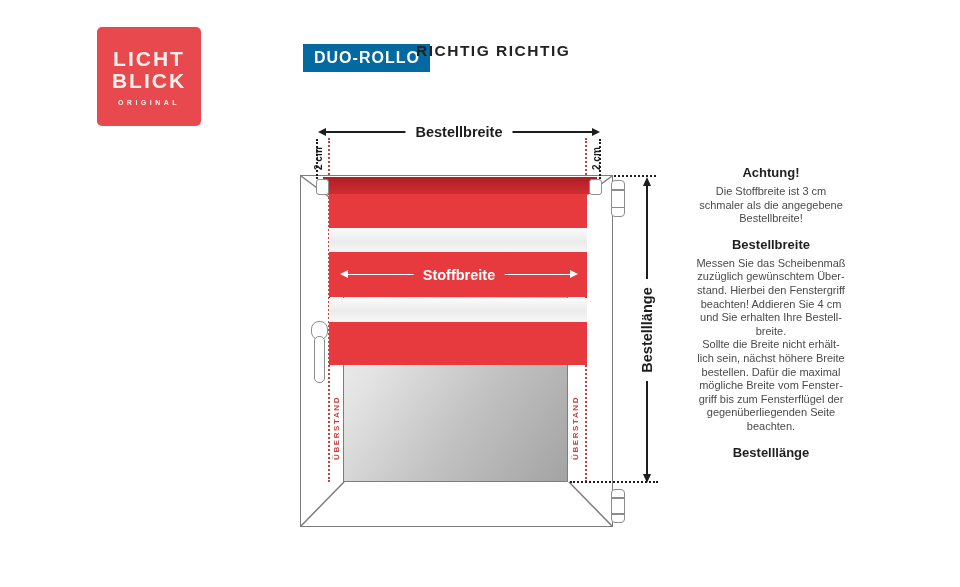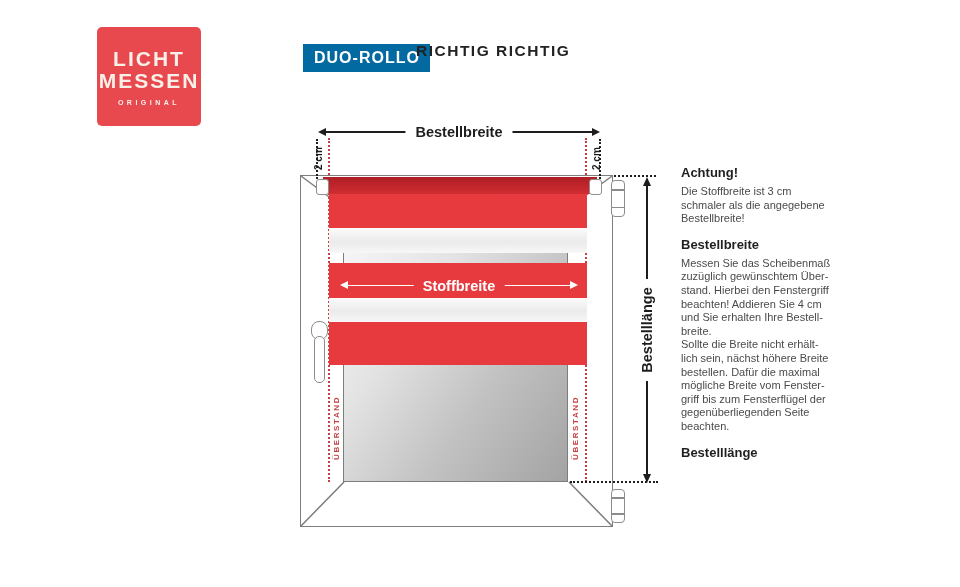--- a/index.html
+++ b/index.html
@@ -40,21 +40,21 @@
   .hinge-bottom{left:611px;top:489px;height:34px;}
 
   
   .rdot{width:2px;border-left:2px dotted var(--marker-red);}
   .rdot-l{left:328px;top:138px;height:344px;}
   .rdot-r{left:585px;top:138px;height:344px;}
   .band{left:329px;width:258px;background:var(--fabric-red);}
   .band1{top:193px;height:35px;}
   .gap{left:329px;width:258px;background:linear-gradient(to bottom,#fbfbfb,#ebebeb 55%,#f7f7f7);}
   .gap1{top:228px;height:25px;}
-  .band2{top:263px;height:45px;}
+  .band2{top:252px;height:45px;}
   .gap2{top:298px;height:24px;}
   .band3{top:322px;height:43px;}
   .tube{left:323px;top:177px;width:274px;height:17px;
     background:linear-gradient(to bottom,#ac1e24,#c2262c 55%,#d02d32);}
   .cap{width:13px;height:16px;top:179px;background:#fff;border:1.5px solid #8f8f8f;border-radius:3px;}
   .cap-l{left:316px;} .cap-r{left:589px;}
 
   
   .kdot-v{width:2px;border-left:2px dotted #1d1d1d;}
   .kv-l{left:316px;top:139px;height:40px;}
@@ -87,32 +87,32 @@
   .vlbl span{background:#fff;padding:0 8px;font-size:14.5px;font-weight:bold;color:#1d1d1d;white-space:nowrap;}
 
   .vtext{writing-mode:vertical-rl;transform:rotate(180deg);text-align:center;}
   .twocm{font-size:10px;font-weight:bold;color:#1d1d1d;height:38px;width:15px;}
   .twocm-l{left:313px;top:140px;} .twocm-r{left:591px;top:140px;}
   .ueberstand{font-size:8px;font-weight:bold;letter-spacing:1.6px;color:var(--marker-red);height:72px;width:13px;}
   .ueb-l{left:332px;top:392px;} .ueb-r{left:571px;top:392px;}
 
   
   .info{left:681px;top:165px;width:180px;}
-  .sec{margin-bottom:11px;}
+  .sec{margin-bottom:11px;text-align:center;}
   .sec h3{font-size:13px;font-weight:bold;color:var(--text-dark);margin-bottom:5px;}
   .sec p{font-size:11px;line-height:13.6px;color:var(--text-body);white-space:pre-line;}
 </style>
 </head>
 <body>
 
 <div id="stage">
 
   <div class="abs logo">
     <div class="l1">LICHT</div>
-    <div class="l1">MESSEN</div>
+    <div class="l1">BLICK</div>
     <div class="l2">ORIGINAL</div>
   </div>
 
   <div class="abs badge">DUO-ROLLO</div>
   <div class="abs title">RICHTIG RICHTIG</div>
 
   <div class="abs frame-outer"></div>
   <div class="abs frame-inner"></div>
   <svg class="abs miters" width="313" height="352" viewBox="0 0 313 352">
     <line x1="1" y1="1" x2="44" y2="33" stroke="#7d7d7d" stroke-width="1.5"></line>

